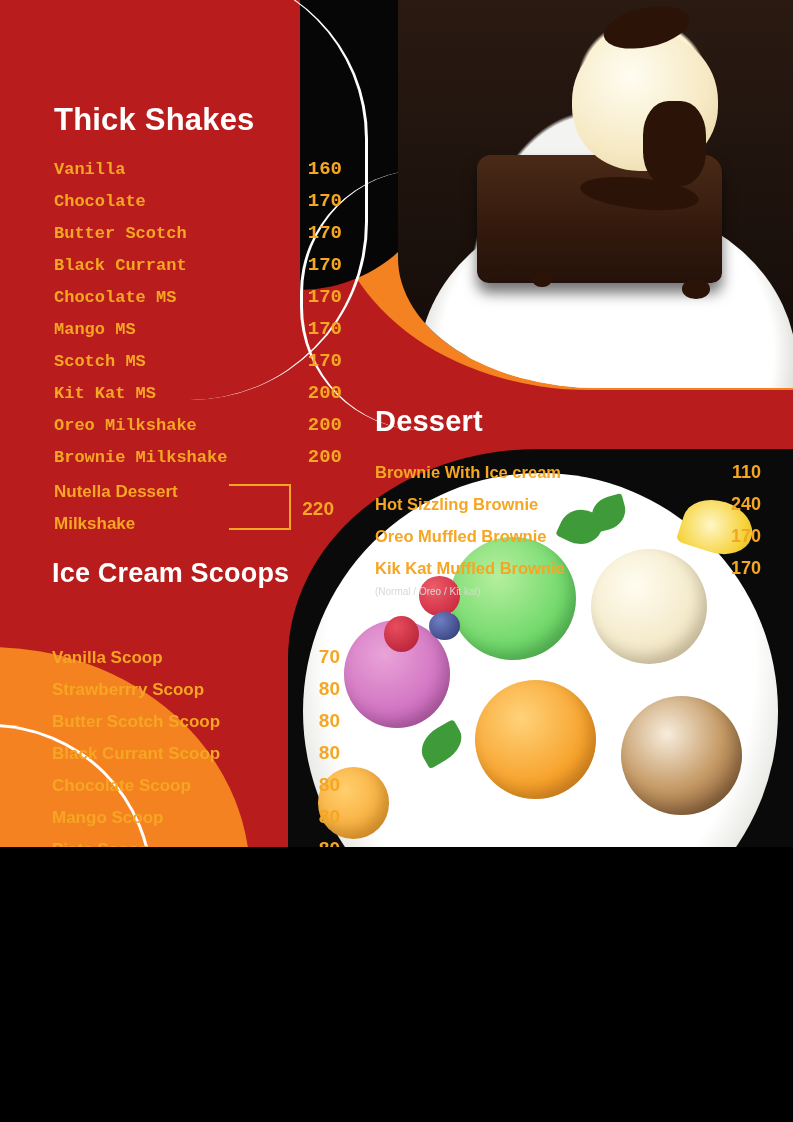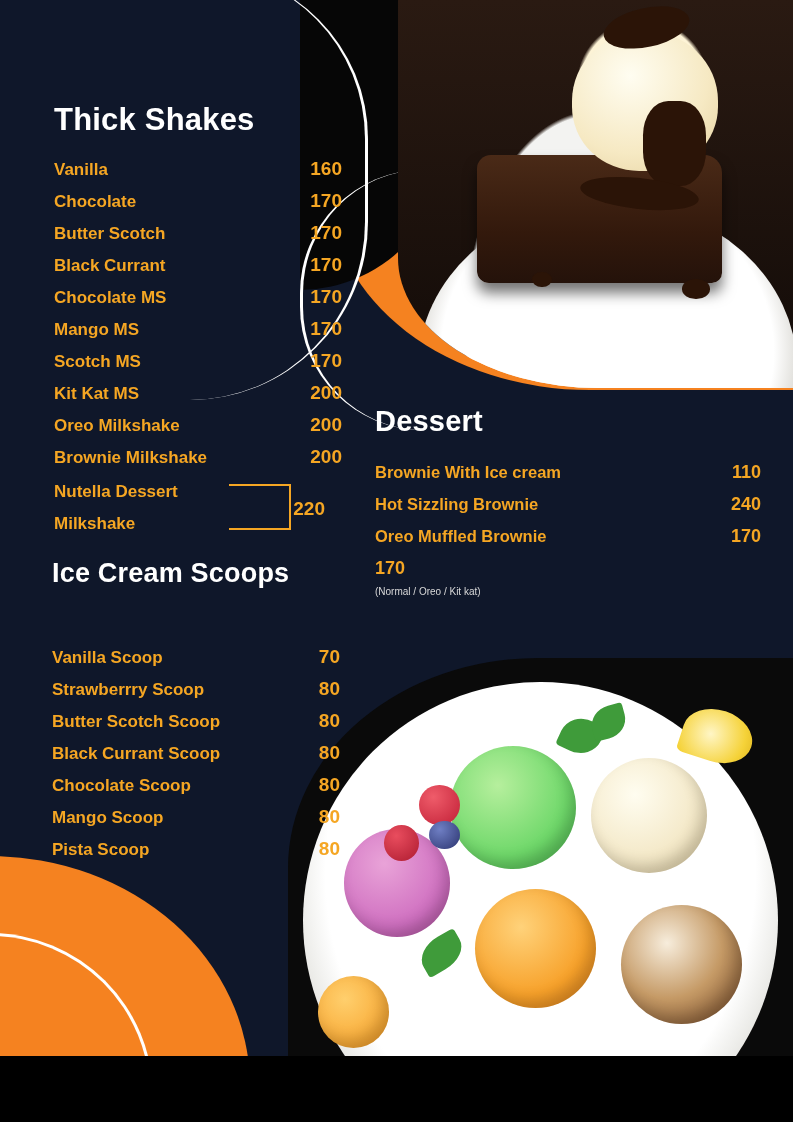--- a/index.html
+++ b/index.html
@@ -6,22 +6,22 @@
     margin: 0;
     padding: 0;
     background: #000;
   }
   body {
     font-family: "Liberation Sans", sans-serif;
   }
   #menu-page {
     position: relative;
     width: 793px;
-    height: 1056px;
-    background: #0f172a;
+    height: 847px;
+    background: #b91c1c;
     overflow: hidden;
   }
 
   
   .deco {
     position: absolute;
     pointer-events: none;
   }
   
   .deco-top-orange {
@@ -226,30 +226,30 @@
   .item-price { font-weight: bold; }
 
   
   #list-thick-shakes {
     left: 54px;
     top: 158px;
     width: 288px;
     font-size: 17px;
     font-weight: bold;
   }
-  #list-thick-shakes .item-row { height: 32px; }
+  #list-thick-shakes .item-row { height: 32px; font-family: Liberation Mono, monospace; }
   #list-thick-shakes .item-price { font-size: 19px; }
 
   .two-line-row {
     position: relative;
     height: 64px;
   }
   .two-line-row .l1 { position: absolute; left: 0; top: 4px; }
   .two-line-row .l2 { position: absolute; left: 0; top: 36px; }
-  .two-line-row .item-price { position: absolute; right: 17px; top: 20px; font-size: 19px; margin-left: 11px; }
+  .two-line-row .item-price { position: absolute; right: 8px; top: 20px; font-size: 19px; margin-left: 11px; }
   .bracket {
     position: absolute;
     left: 175px;
     top: 6px;
     width: 60px;
     height: 42px;
     border: 2px solid #f5a623;
     border-left: none;
   }
 
@@ -417,19 +417,20 @@
       </div>
       <div class="item-row">
         <span class="item-name">Hot Sizzling Brownie</span>
         <span class="item-price">240</span>
       </div>
       <div class="item-row">
         <span class="item-name">Oreo Muffled Brownie</span>
         <span class="item-price">170</span>
       </div>
       <div class="item-row">
+        <span class="item-name">Kik Kat Muffled Brownie</span>
         <span class="item-price">170</span>
       </div>
       <div class="dessert-note">(Normal / Oreo / Kit kat)</div>
     </div>
 
   </div>
 </div>
 
 </body></html>

